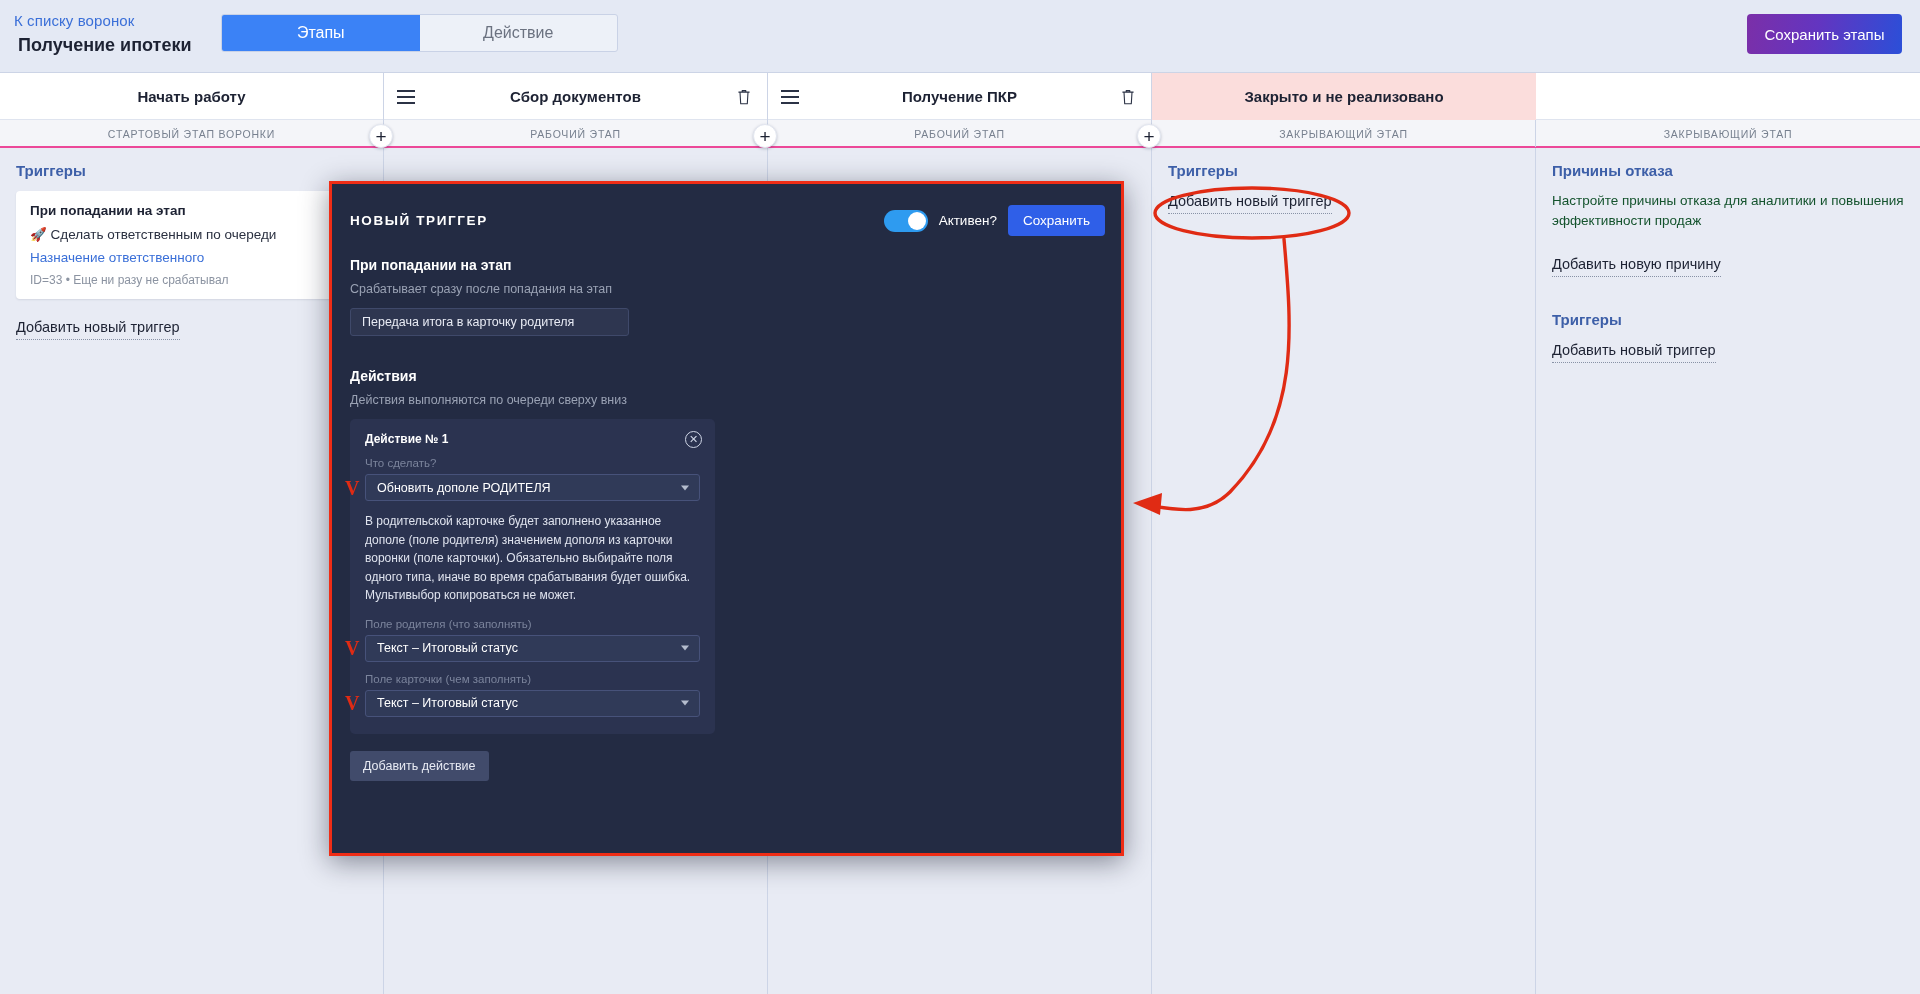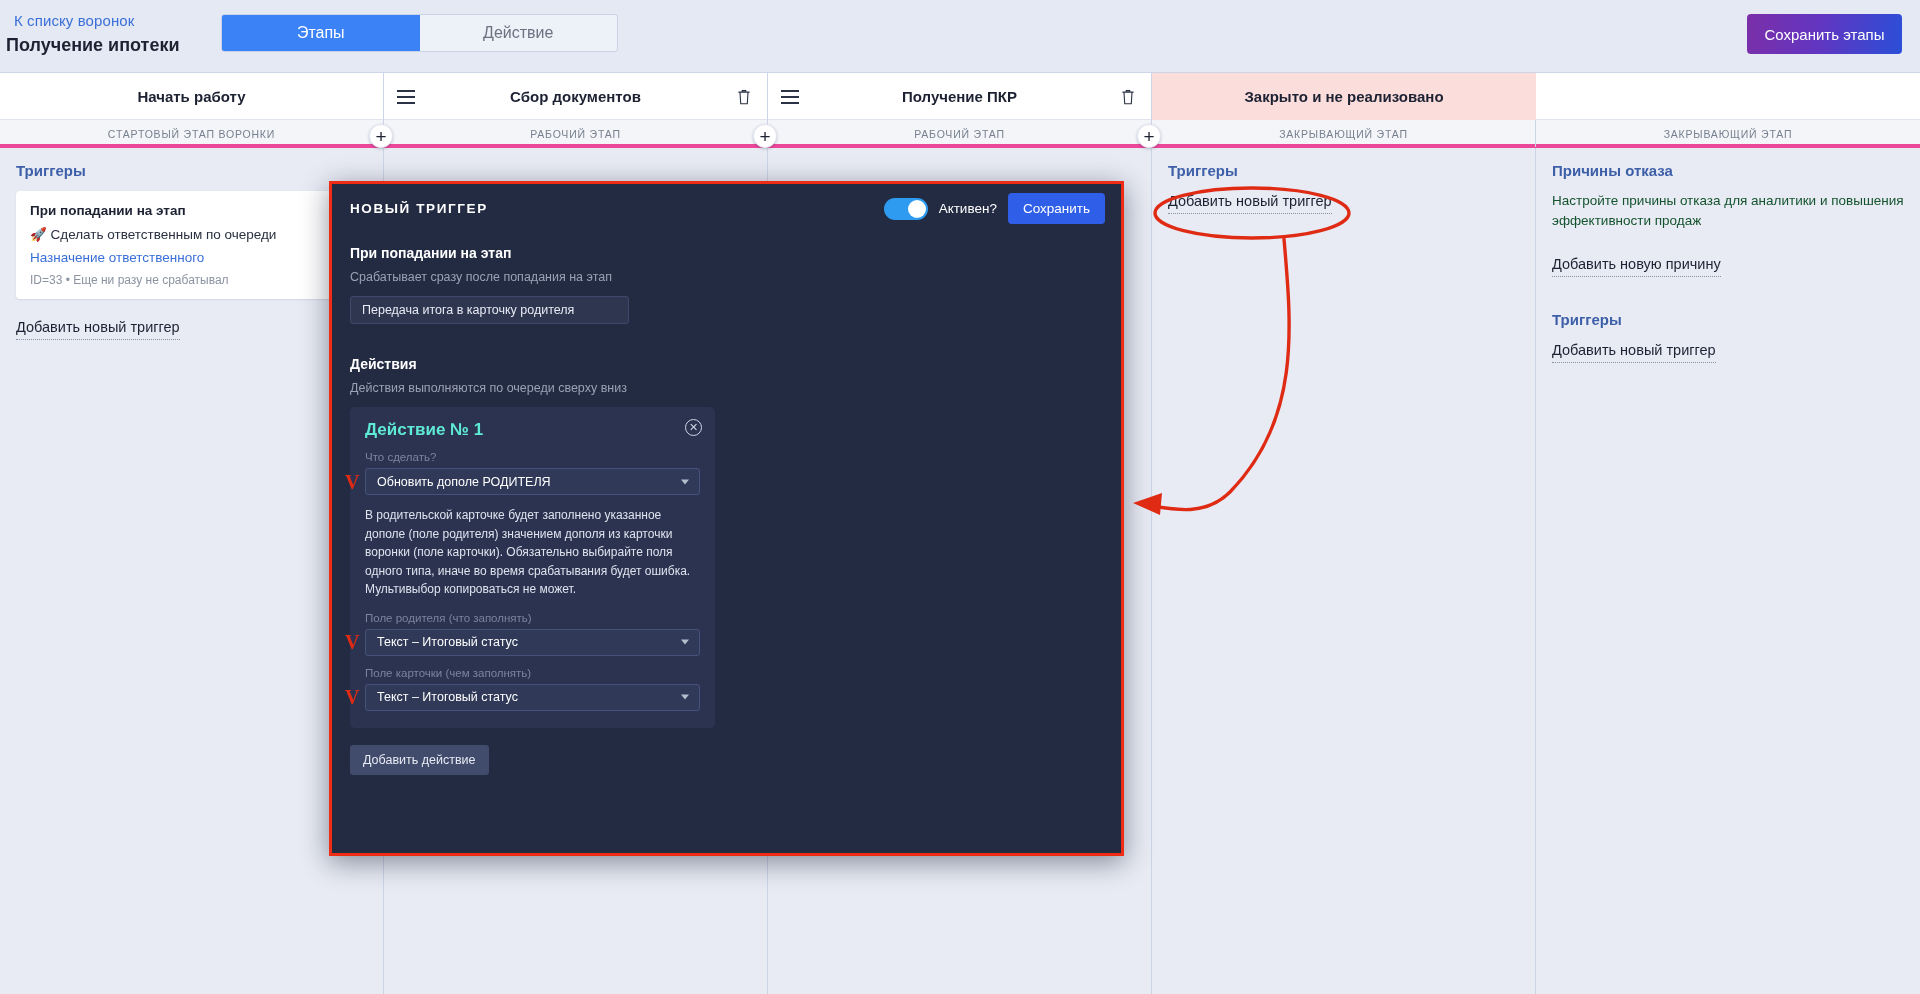--- a/index.html
+++ b/index.html
@@ -13,21 +13,21 @@
   
   .topbar {
     position: absolute; left: 0; top: 0; width: 1920px; height: 72px;
     background: #e4e9f4;
   }
   .crumb {
     position: absolute; left: 14px; top: 12px;
     font-size: 15px; color: #3a6fd8; letter-spacing: .1px;
   }
   .page-title {
-    position: absolute; left: 6px; top: 35px;
+    position: absolute; left: 18px; top: 35px;
     font-size: 18px; font-weight: bold; color: #1d2233;
   }
   .segmented {
     position: absolute; left: 221px; top: 14px;
     width: 397px; height: 38px;
     display: flex; border: 1px solid #c9d2e6; border-radius: 3px; overflow: hidden;
     background: #edf1f8;
   }
   .seg {
     flex: 1; display: flex; align-items: center; justify-content: center;
@@ -65,21 +65,21 @@
   }
   .burger i { display:block; height: 2px; background: #2b3245; margin-bottom: 4px; }
   .burger i:last-child { margin-bottom: 0; }
   .trash {
     position: absolute; right: 16px; top: 50%; transform: translateY(-50%);
     cursor: pointer; line-height: 0;
   }
 
   .col-sub-row {
     position: absolute; left: 0; top: 48px; width: 1920px; height: 28px;
-    display: flex; background: #f4f5f9; border-bottom: 4px solid #ec4899;
+    display: flex; background: #f4f5f9; border-bottom: 2px solid #ec4899;
   }
   .col-sub {
     width: 384px; height: 27px;
     display: flex; align-items: center; justify-content: center;
     font-size: 10.5px; letter-spacing: .8px; color: #77808f; text-transform: uppercase;
     border-right: 1px solid #ccd4e6;
   }
   .col-sub:last-child { border-right: none; }
 
   .plus-btn {
@@ -123,21 +123,21 @@
   .spacer-lg { height: 34px; }
 
   
   .modal {
     position: absolute; left: 329px; top: 181px; width: 795px; height: 675px;
     background: #232b43; border: 3px solid #ef2d16; z-index: 40;
     box-shadow: 0 6px 26px rgba(10,15,35,.45);
   }
   .modal-head {
     position: relative; height: 49px; background: #232b43;
-    display: flex; align-items: center; padding: 0 16px 0 18px;
+    display: flex; align-items: center; padding: 0 16px 0 18px; margin-top: 12px;
   }
   .modal-title {
     font-size: 13.5px; font-weight: bold; color: #ffffff; letter-spacing: 1.6px;
   }
   .modal-head-right {
     margin-left: auto; display: flex; align-items: center; gap: 11px;
   }
   .toggle {
     width: 44px; height: 22px; border-radius: 11px; background: #2e9bf0;
     position: relative; cursor: pointer;
@@ -165,21 +165,21 @@
   .col-right { width: 365px; }
   .btn-grey {
     display: inline-block; background: #414b6b; color: #e8ebf4; font-size: 12.5px;
     padding: 8px 13px; border-radius: 3px; cursor: pointer; border: none;
     font-family: "Liberation Sans", sans-serif;
   }
   .action-card {
     background: #2b3350; border-radius: 5px; padding: 13px 15px 17px 15px;
     position: relative; margin-top: 4px;
   }
-  .ac-title { font-size: 17px; font-weight: bold; color: #5eead4; margin-bottom: 11px; }
+  .ac-title { font-size: 12px; font-weight: bold; color: #ffffff; margin-bottom: 11px; }
   .ac-close {
     position: absolute; right: 13px; top: 12px; width: 17px; height: 17px;
     border-radius: 50%; border: 1.4px solid #cfd6e6; color: #cfd6e6;
     font-size: 11px; line-height: 14px; text-align: center; cursor: pointer;
   }
   .ac-label { font-size: 11.5px; color: #7b849c; margin-bottom: 5px; }
   .select {
     width: 100%; height: 27px; background: #303a58; border: 1px solid #475party;
     border: 1px solid #47527a; border-radius: 3px;
     display: flex; align-items: center; padding: 0 11px;

